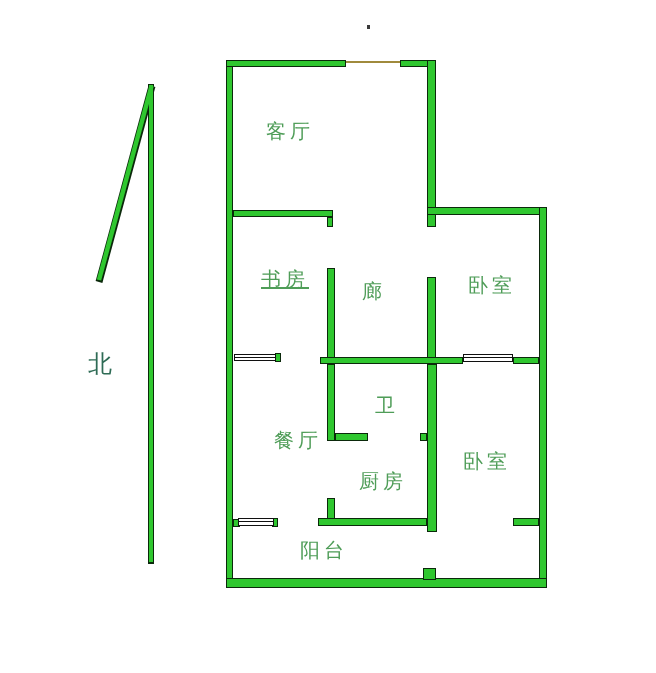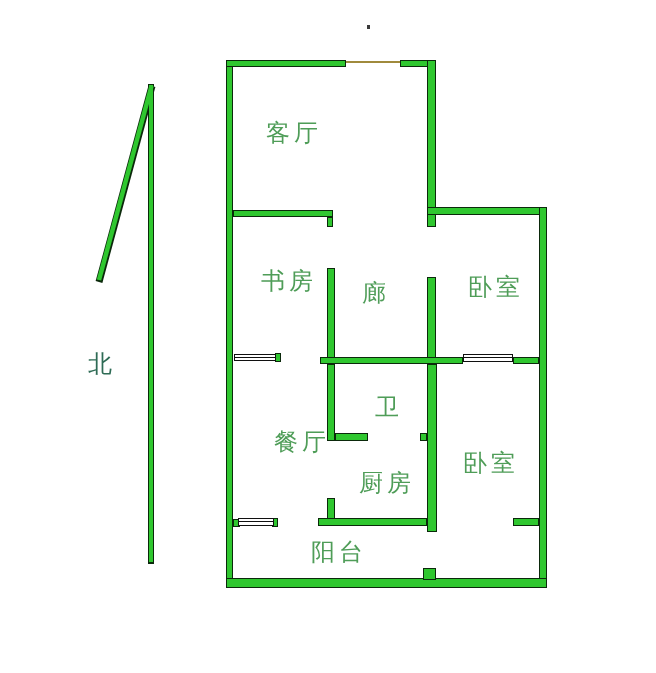--- a/index.html
+++ b/index.html
@@ -31,21 +31,21 @@
     margin-top: -1px;
     background: var(--window-outline);
   }
   .opening-line {
     position: absolute;
     background: var(--opening-color);
   }
   .room-label {
     position: absolute;
     color: var(--label-color);
-    font-size: 24px;
+    font-size: 20px;
     letter-spacing: 4px;
     line-height: 1;
     white-space: nowrap;
   }
   .compass-label {
     position: absolute;
     color: var(--compass-label-color);
     font-size: 24px;
     line-height: 1;
   }
@@ -108,23 +108,23 @@
       <div class="window-symbol" style="left: 463px; top: 354px; width: 50px; height: 8px;">
         <div class="window-mid"></div>
       </div>
       <div class="window-symbol" style="left: 238px; top: 518px; width: 36px; height: 8px;">
         <div class="window-mid"></div>
       </div>
     </div>
 
   <div id="labels-layer">
       <span class="room-label" style="left: 266px; top: 121px;">客厅</span>
-      <span class="room-label" style="left: 261px; top: 269px;">书房</span>
+      <span class="room-label" style="left: 261px; top: 269px; text-decoration: underline;">书房</span>
       <span class="room-label" style="left: 362px; top: 281px;">廊</span>
       <span class="room-label" style="left: 468px; top: 275px;">卧室</span>
       <span class="room-label" style="left: 375px; top: 395px;">卫</span>
       <span class="room-label" style="left: 246px; top: 430px; margin-left: 28px;">餐厅</span>
       <span class="room-label" style="left: 359px; top: 471px;">厨房</span>
       <span class="room-label" style="left: 463px; top: 451px;">卧室</span>
-      <span class="room-label" style="left: 311px; top: 540px;">阳台</span>
+      <span class="room-label" style="left: 300px; top: 540px;">阳台</span>
     </div>
 
 </div>
 
 </body></html>

